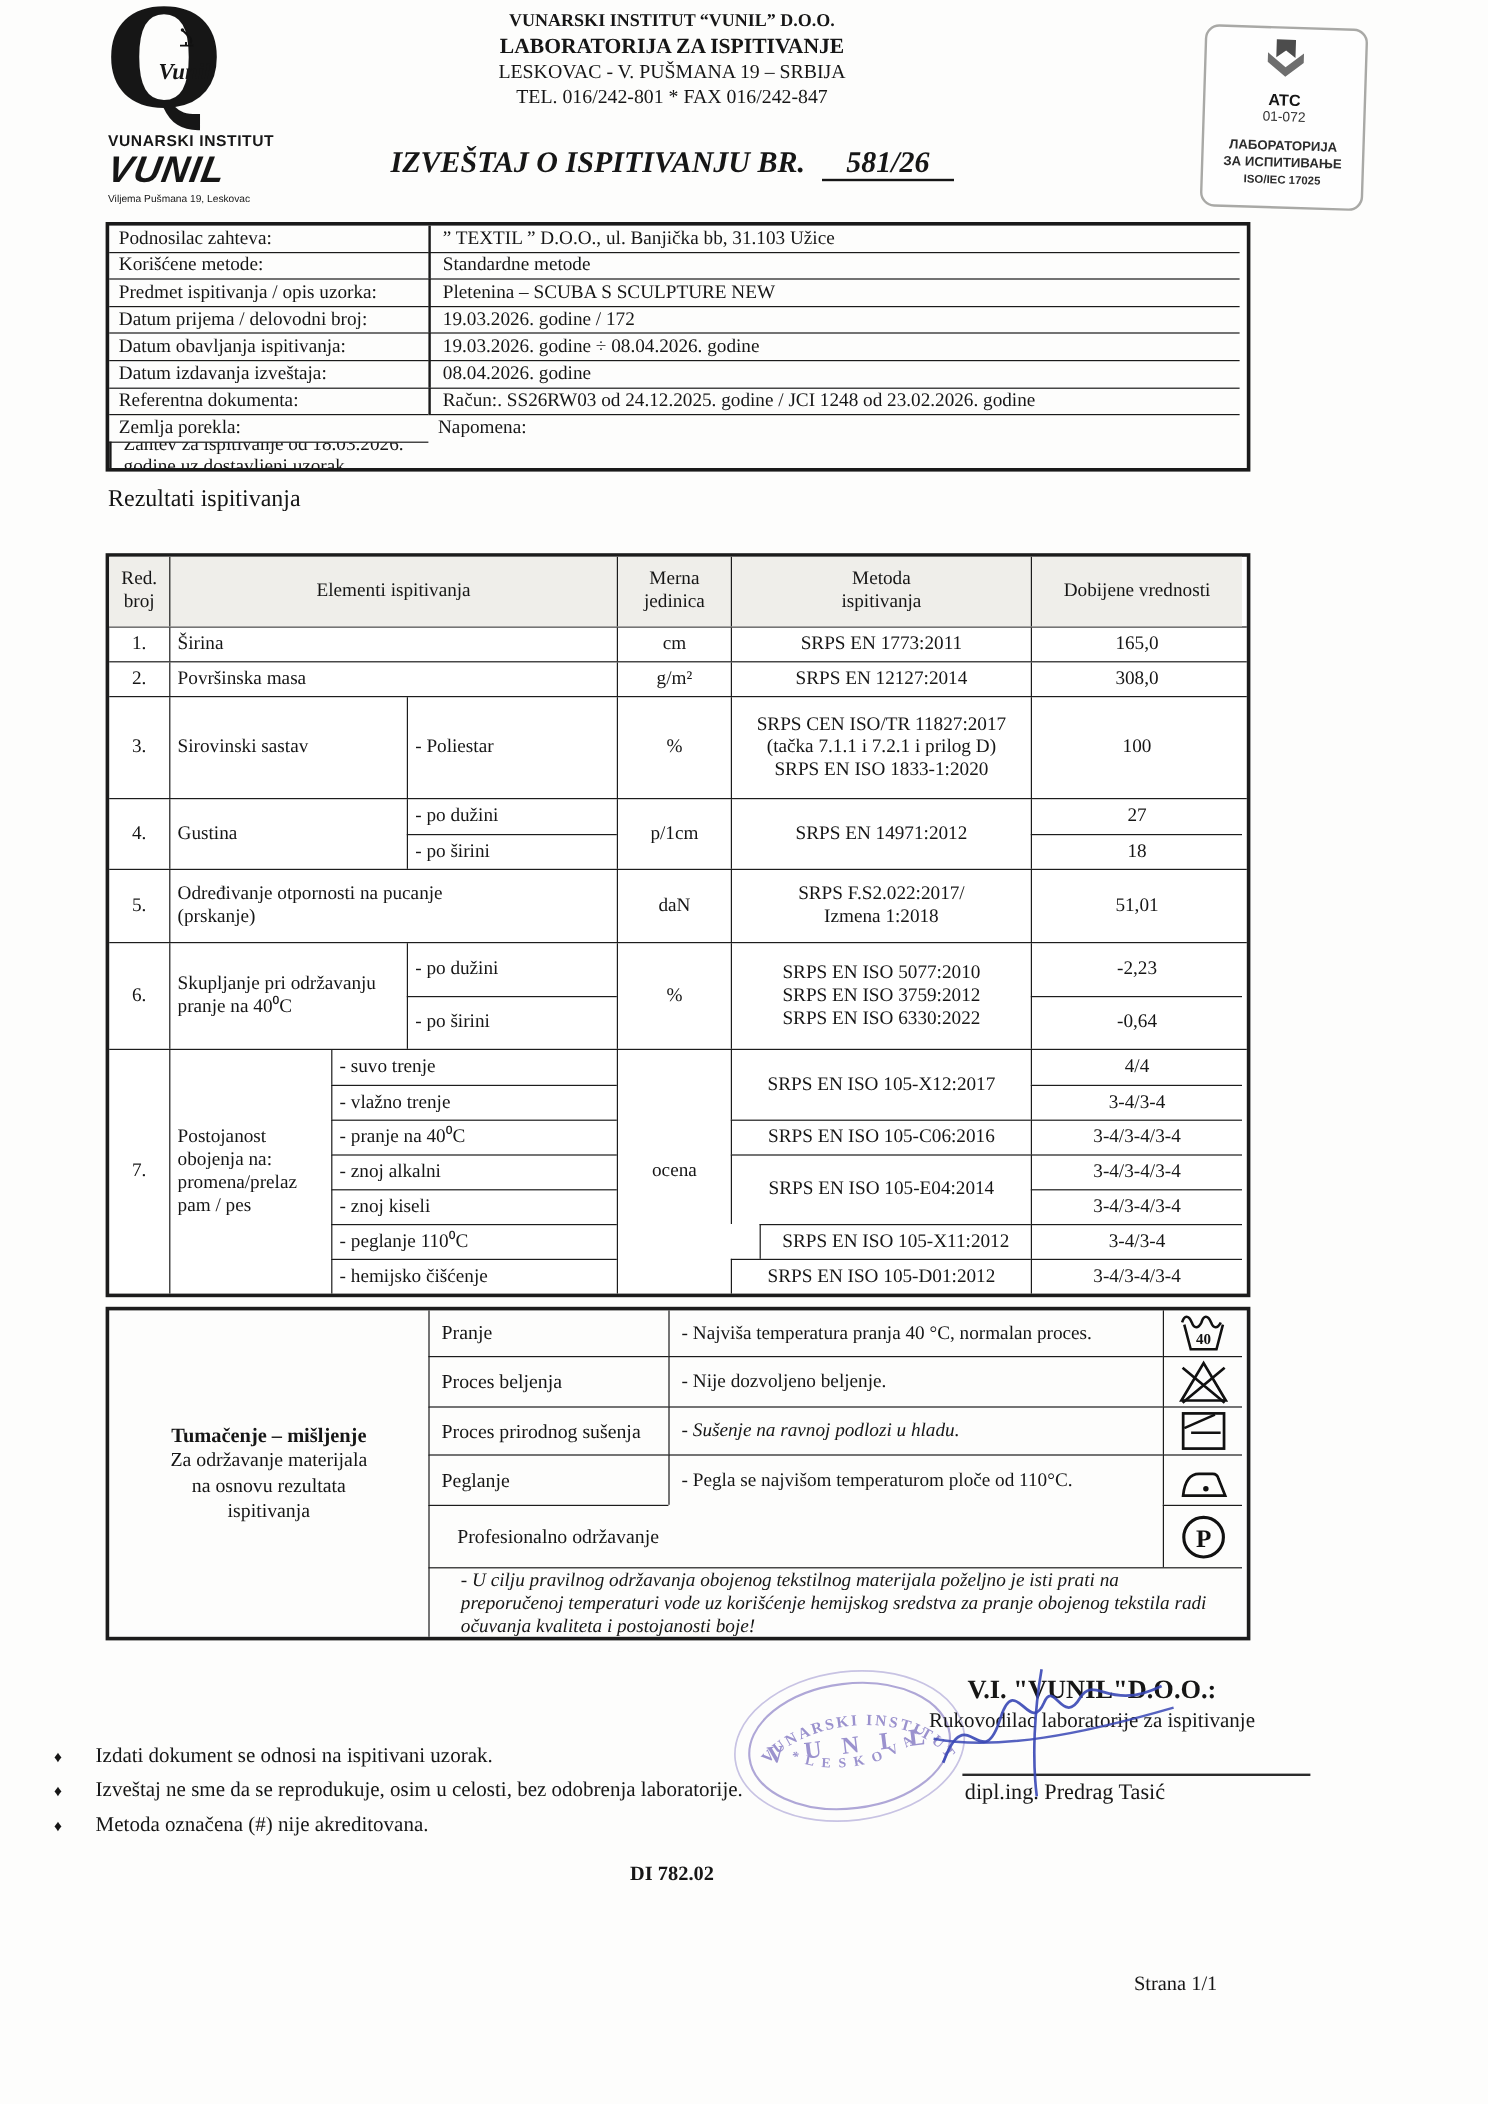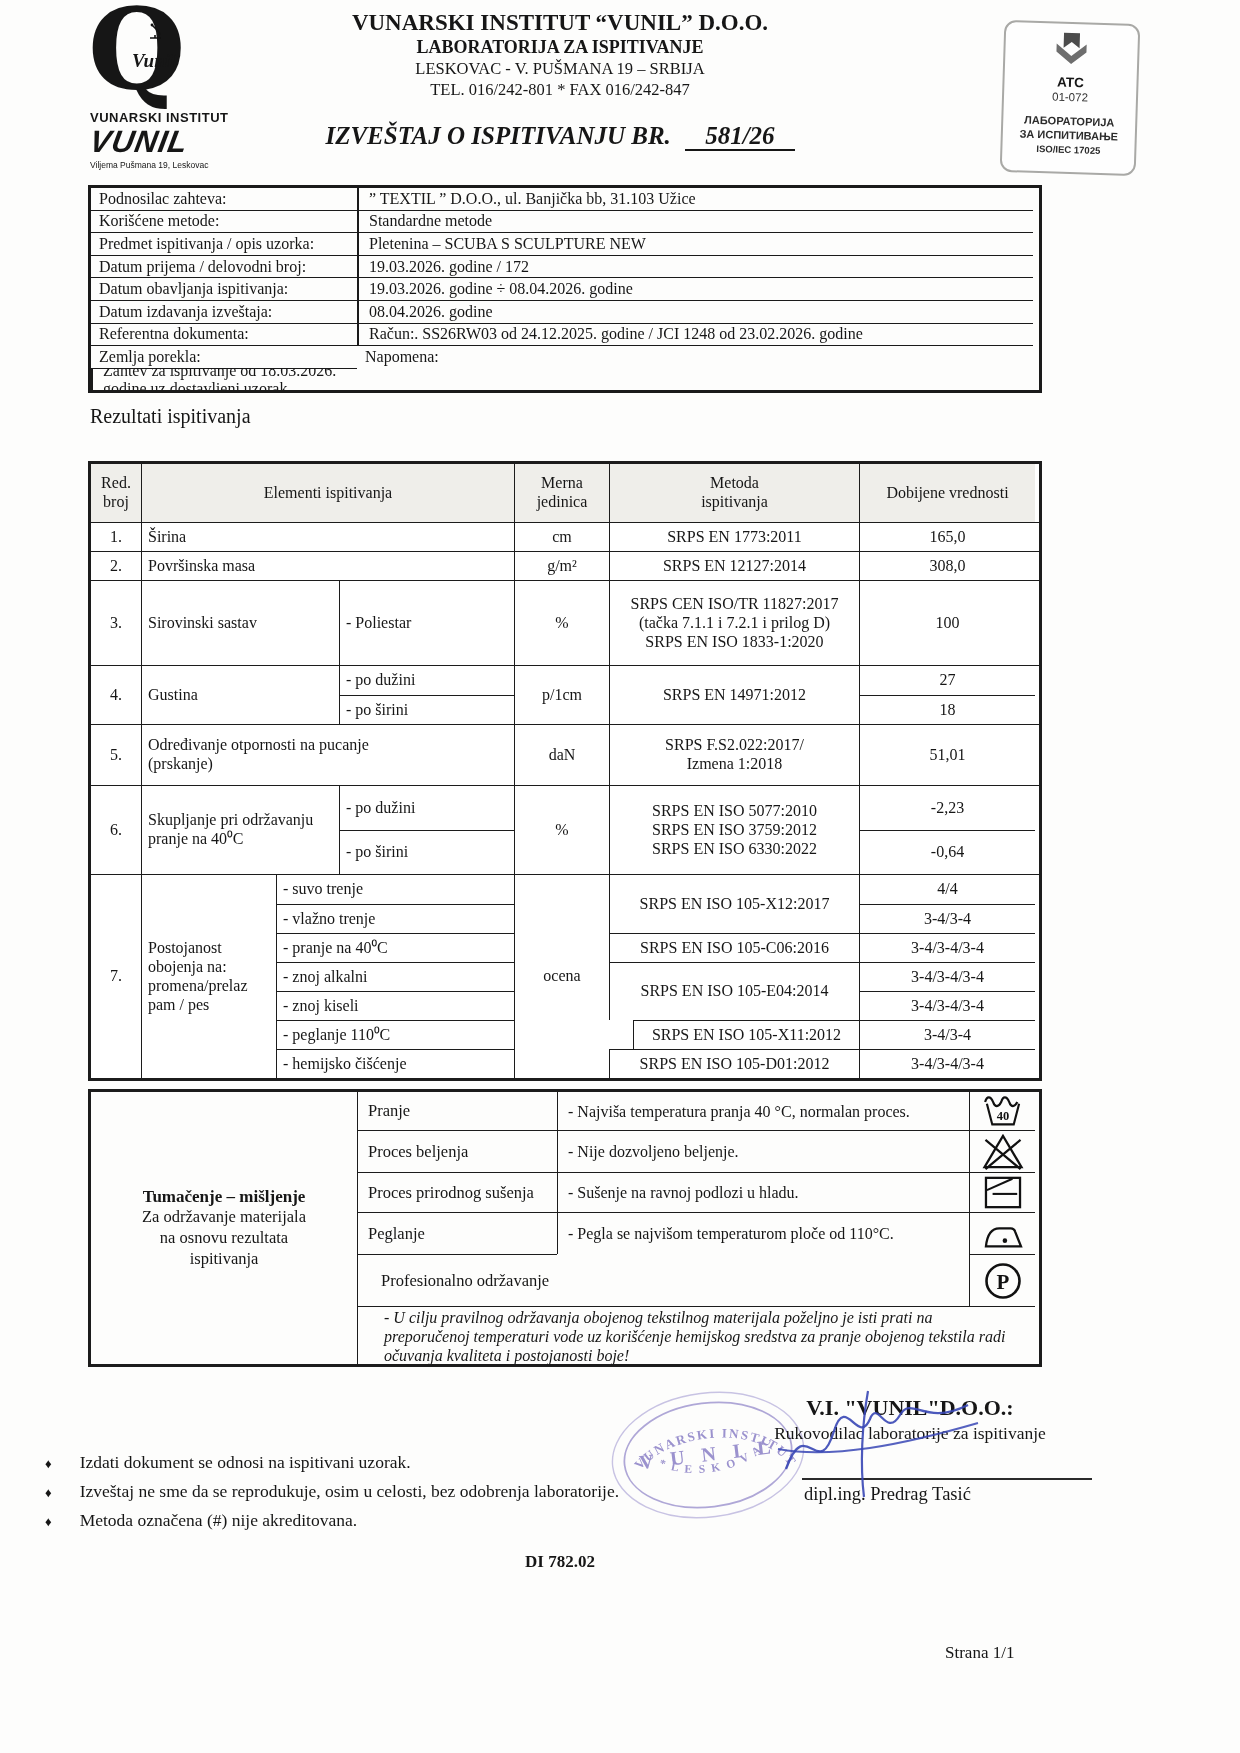--- a/index.html
+++ b/index.html
@@ -12,21 +12,21 @@
   .qlogo{position:absolute;left:88px;top:0;width:200px;}
   .qglyph{font-family:"DejaVu Serif",serif;font-size:112px;font-weight:bold;line-height:0.9;display:block;}
   .qscript{position:absolute;left:44px;top:50px;font-style:italic;font-size:19px;font-weight:bold;}
   .microscope{position:absolute;left:60px;top:22px;}
   .inst-line{position:absolute;left:2px;top:110px;font-family:"Liberation Sans",sans-serif;
              font-size:13px;font-weight:bold;letter-spacing:.5px;}
   .wordmark{position:absolute;left:2px;top:124px;font-family:"Liberation Sans",sans-serif;
             font-size:31px;font-weight:900;font-style:italic;transform:skewX(-10deg);letter-spacing:1px;}
   .addr-sm{position:absolute;left:2px;top:160px;font-family:"Liberation Sans",sans-serif;font-size:8.5px;font-weight:normal;}
   .org{position:absolute;left:270px;top:10px;width:580px;text-align:center;}
-  .org-name{font-size:23px;font-weight:bold;}
+  .org-name{font-size:15px;font-weight:bold;}
   .org-sub{font-size:18px;font-weight:bold;margin-top:1px;}
   .org-addr{font-size:16.5px;margin-top:1px;}
   .org-tel{font-size:16.5px;margin-top:1px;}
   .rpt{position:absolute;left:270px;top:122px;width:580px;text-align:center;
        font-size:25px;font-weight:bold;font-style:italic;}
   .rpt-no{border-bottom:2.2px solid #161616;padding:0 20px;margin-left:8px;}
   .badge{position:absolute;left:1002px;top:22px;width:132px;height:148px;border:2px solid #a9a9a6;
          border-radius:12px;transform:rotate(1.8deg);text-align:center;
          font-family:"Liberation Sans",sans-serif;background:#fefefe;}
   .badge-abbr{font-size:13.5px;font-weight:bold;margin-top:1px;}
@@ -285,21 +285,21 @@
     <div class="cae bl tp lab" style="grid-column:2;grid-row:2;">Proces beljenja</div>
     <div class="cae bl tp dsc" style="grid-column:3;grid-row:2;">- Nije dozvoljeno beljenje.</div>
     <div class="cae bl tp ico" style="grid-column:4;grid-row:2;">
       <svg width="44" height="37" viewBox="0 0 44 38">
         <path d="M22,3 L3,35 L41,35 Z" fill="none" stroke="#111" stroke-width="2.3"></path>
         <path d="M4,7 L40,37 M40,7 L4,37" stroke="#111" stroke-width="2.3"></path>
       </svg>
     </div>
 
     <div class="cae bl tp lab" style="grid-column:2;grid-row:3;">Proces prirodnog sušenja</div>
-    <div class="cae bl tp dsc" style="grid-column:3;grid-row:3;">-  Sušenje na ravnoj podlozi u hladu.</div>
+    <div class="cae bl tp dsc" style="grid-column:3;grid-row:3;font-style:italic;">-  Sušenje na ravnoj podlozi u hladu.</div>
     <div class="cae bl tp ico" style="grid-column:4;grid-row:3;">
       <svg width="42" height="35" viewBox="0 0 44 37">
         <rect x="4" y="3" width="36" height="31" fill="none" stroke="#111" stroke-width="2.4"></rect>
         <path d="M5,16 L32,4" stroke="#111" stroke-width="2.2"></path>
         <path d="M11,20 L37,20" stroke="#111" stroke-width="2.2"></path>
       </svg>
     </div>
 
     <div class="cae bl tp lab" style="grid-column:2;grid-row:4;">Peglanje</div>
     <div class="cae bl tp dsc" style="grid-column:3;grid-row:4;">-  Pegla se najvišom temperaturom ploče od 110°C.</div>

